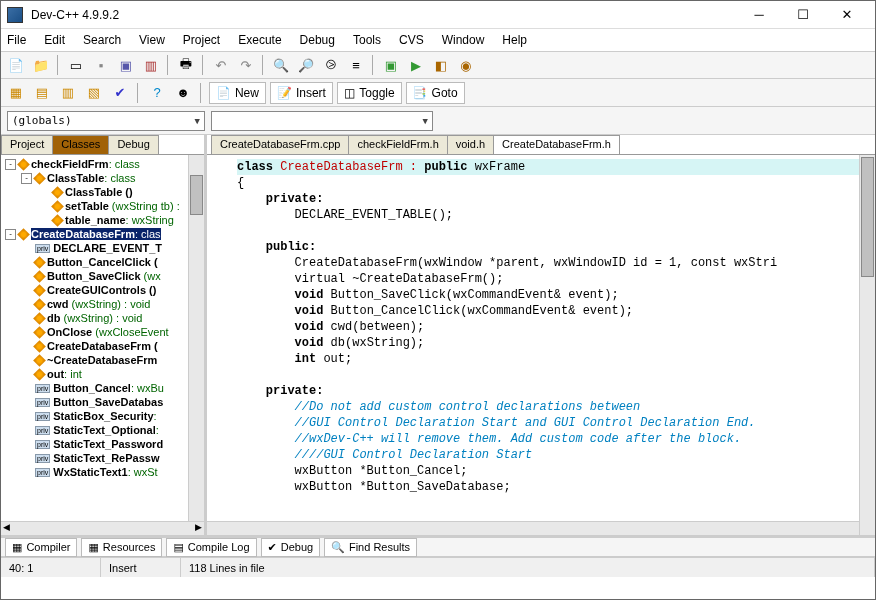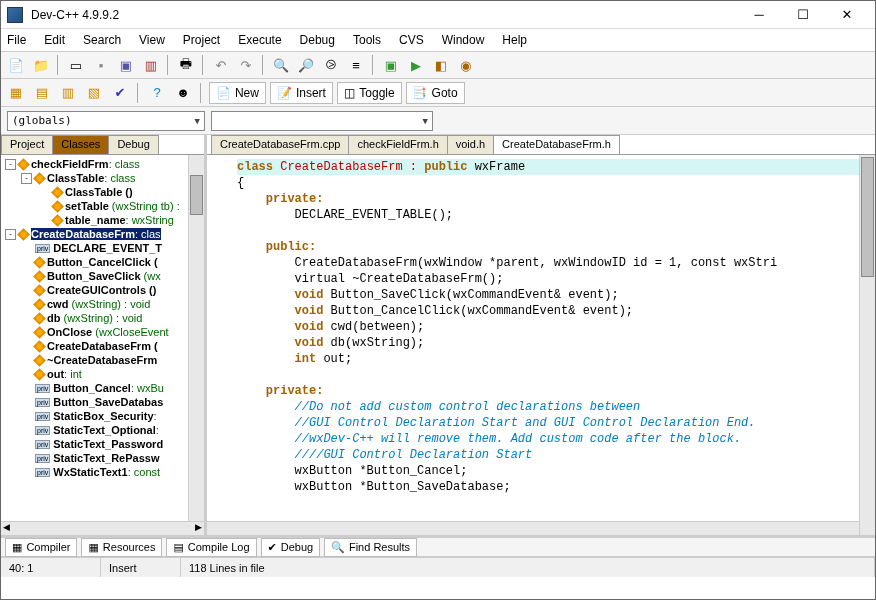--- a/index.html
+++ b/index.html
@@ -37,21 +37,21 @@
 .type { color:#006400;}
 .selected { background:#0a246a; color:#fff;}
 .selected .type { color:#fff;margin-top:29px;}
 .vscroll { position:absolute; right:0; top:0; bottom:0; width:16px; background:#e8e8e8; border-left:1px solid #ccc;}
 .vscroll .thumb { background:#c0c0c0; border:1px solid #888; position:absolute; left:1px; right:1px;}
 .right-panel { flex:1; display:flex; flex-direction:column; position:relative;}
 .rtabs { height:20px; display:flex; padding-left:4px; border-bottom:1px solid #999;}
 .rtab { padding:2px 8px; border:1px solid #999; border-bottom:none; background:#ece9d8; font-size:11px; margin-right:-1px;}
 .rtab.active { background:#fff;}
 .editor { flex:1; background:#fff; font-family:"Courier New",monospace; font-size:12px; padding:4px 4px 4px 30px; position:relative; overflow:hidden; white-space:pre; line-height:16px;}
-.kw { color:#a16207; font-weight:bold;}
+.kw { color:#000000; font-weight:bold;}
 .com { color:#0080c0; font-style:italic;}
 .hl-line { background:#d6f5f5; display:inline-block; min-width:100%;}
 .red { color:#c00000;}
 .bottom-tabs { height:22px; display:flex; align-items:center; border-top:3px solid #ccc; border-bottom:1px solid #ccc; background:#f5f5f5; padding:2px 4px; gap:4px;}
 .btab { display:flex; align-items:center; gap:4px; padding:2px 6px; border:1px solid #bbb; background:#fff; font-size:11px;}
 .status { height:20px; display:flex; align-items:center; border-top:1px solid #ccc; background:#f0f0f0; font-size:11px;}
 .status .cell { border-right:1px solid #ccc; padding:0 8px; height:100%; display:flex; align-items:center;}
 </style>
 </head>
 <body>
@@ -259,21 +259,21 @@
             <span><span class="bold">StaticText_Password</span><span class="type"></span></span>
           </div>
           <div class="tree-item lvl1">
             <span class="noexp"></span>
             <span class="ti-priv">priv</span>
             <span><span class="bold">StaticText_RePassw</span><span class="type"></span></span>
           </div>
           <div class="tree-item lvl1">
             <span class="noexp"></span>
             <span class="ti-priv">priv</span>
-            <span><span class="bold">WxStaticText1</span><span class="type">: const</span></span>
+            <span><span class="bold">WxStaticText1</span><span class="type">: wxSt</span></span>
           </div>
         </div>
       <div class="vscroll">
           <div class="thumb" style="top:20px;height:40px"></div>
         </div>
     </div>
     <div style="height:14px;background:#e8e8e8;border-top:1px solid #ccc;display:flex;justify-content:space-between;padding:0 2px;font-size:9px">
         <span>◀</span>
         <span>▶</span>
       </div>

